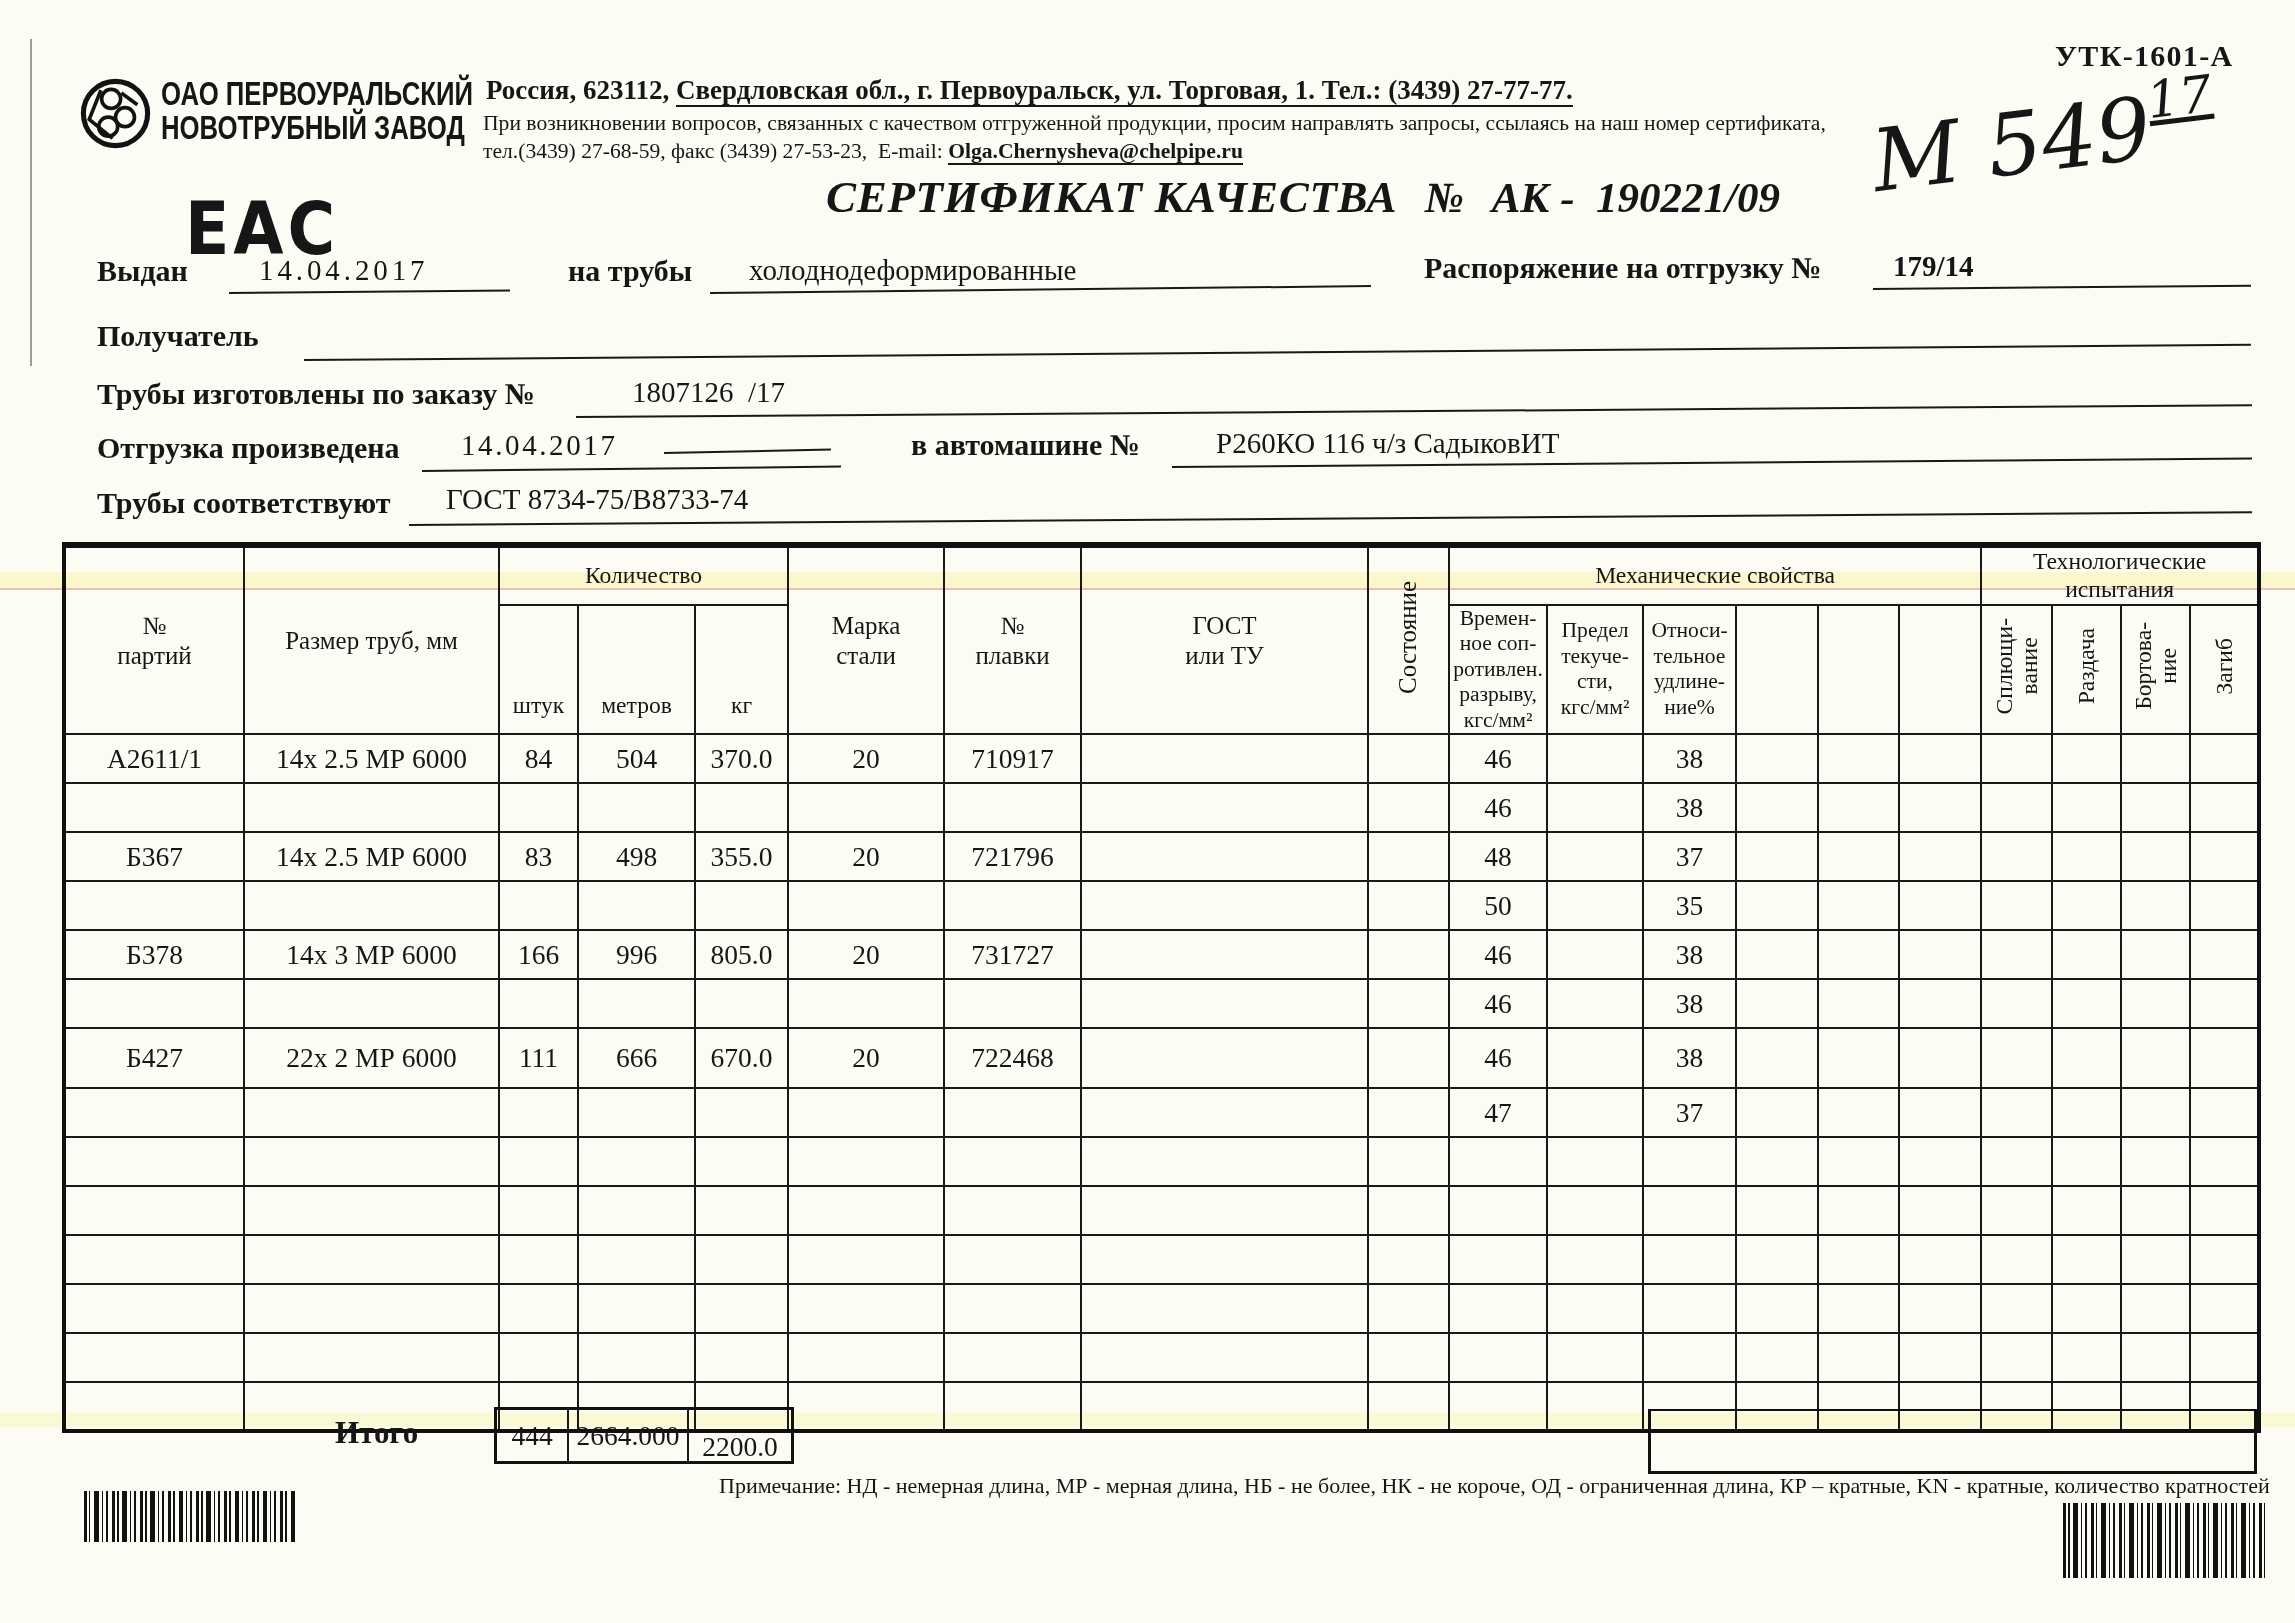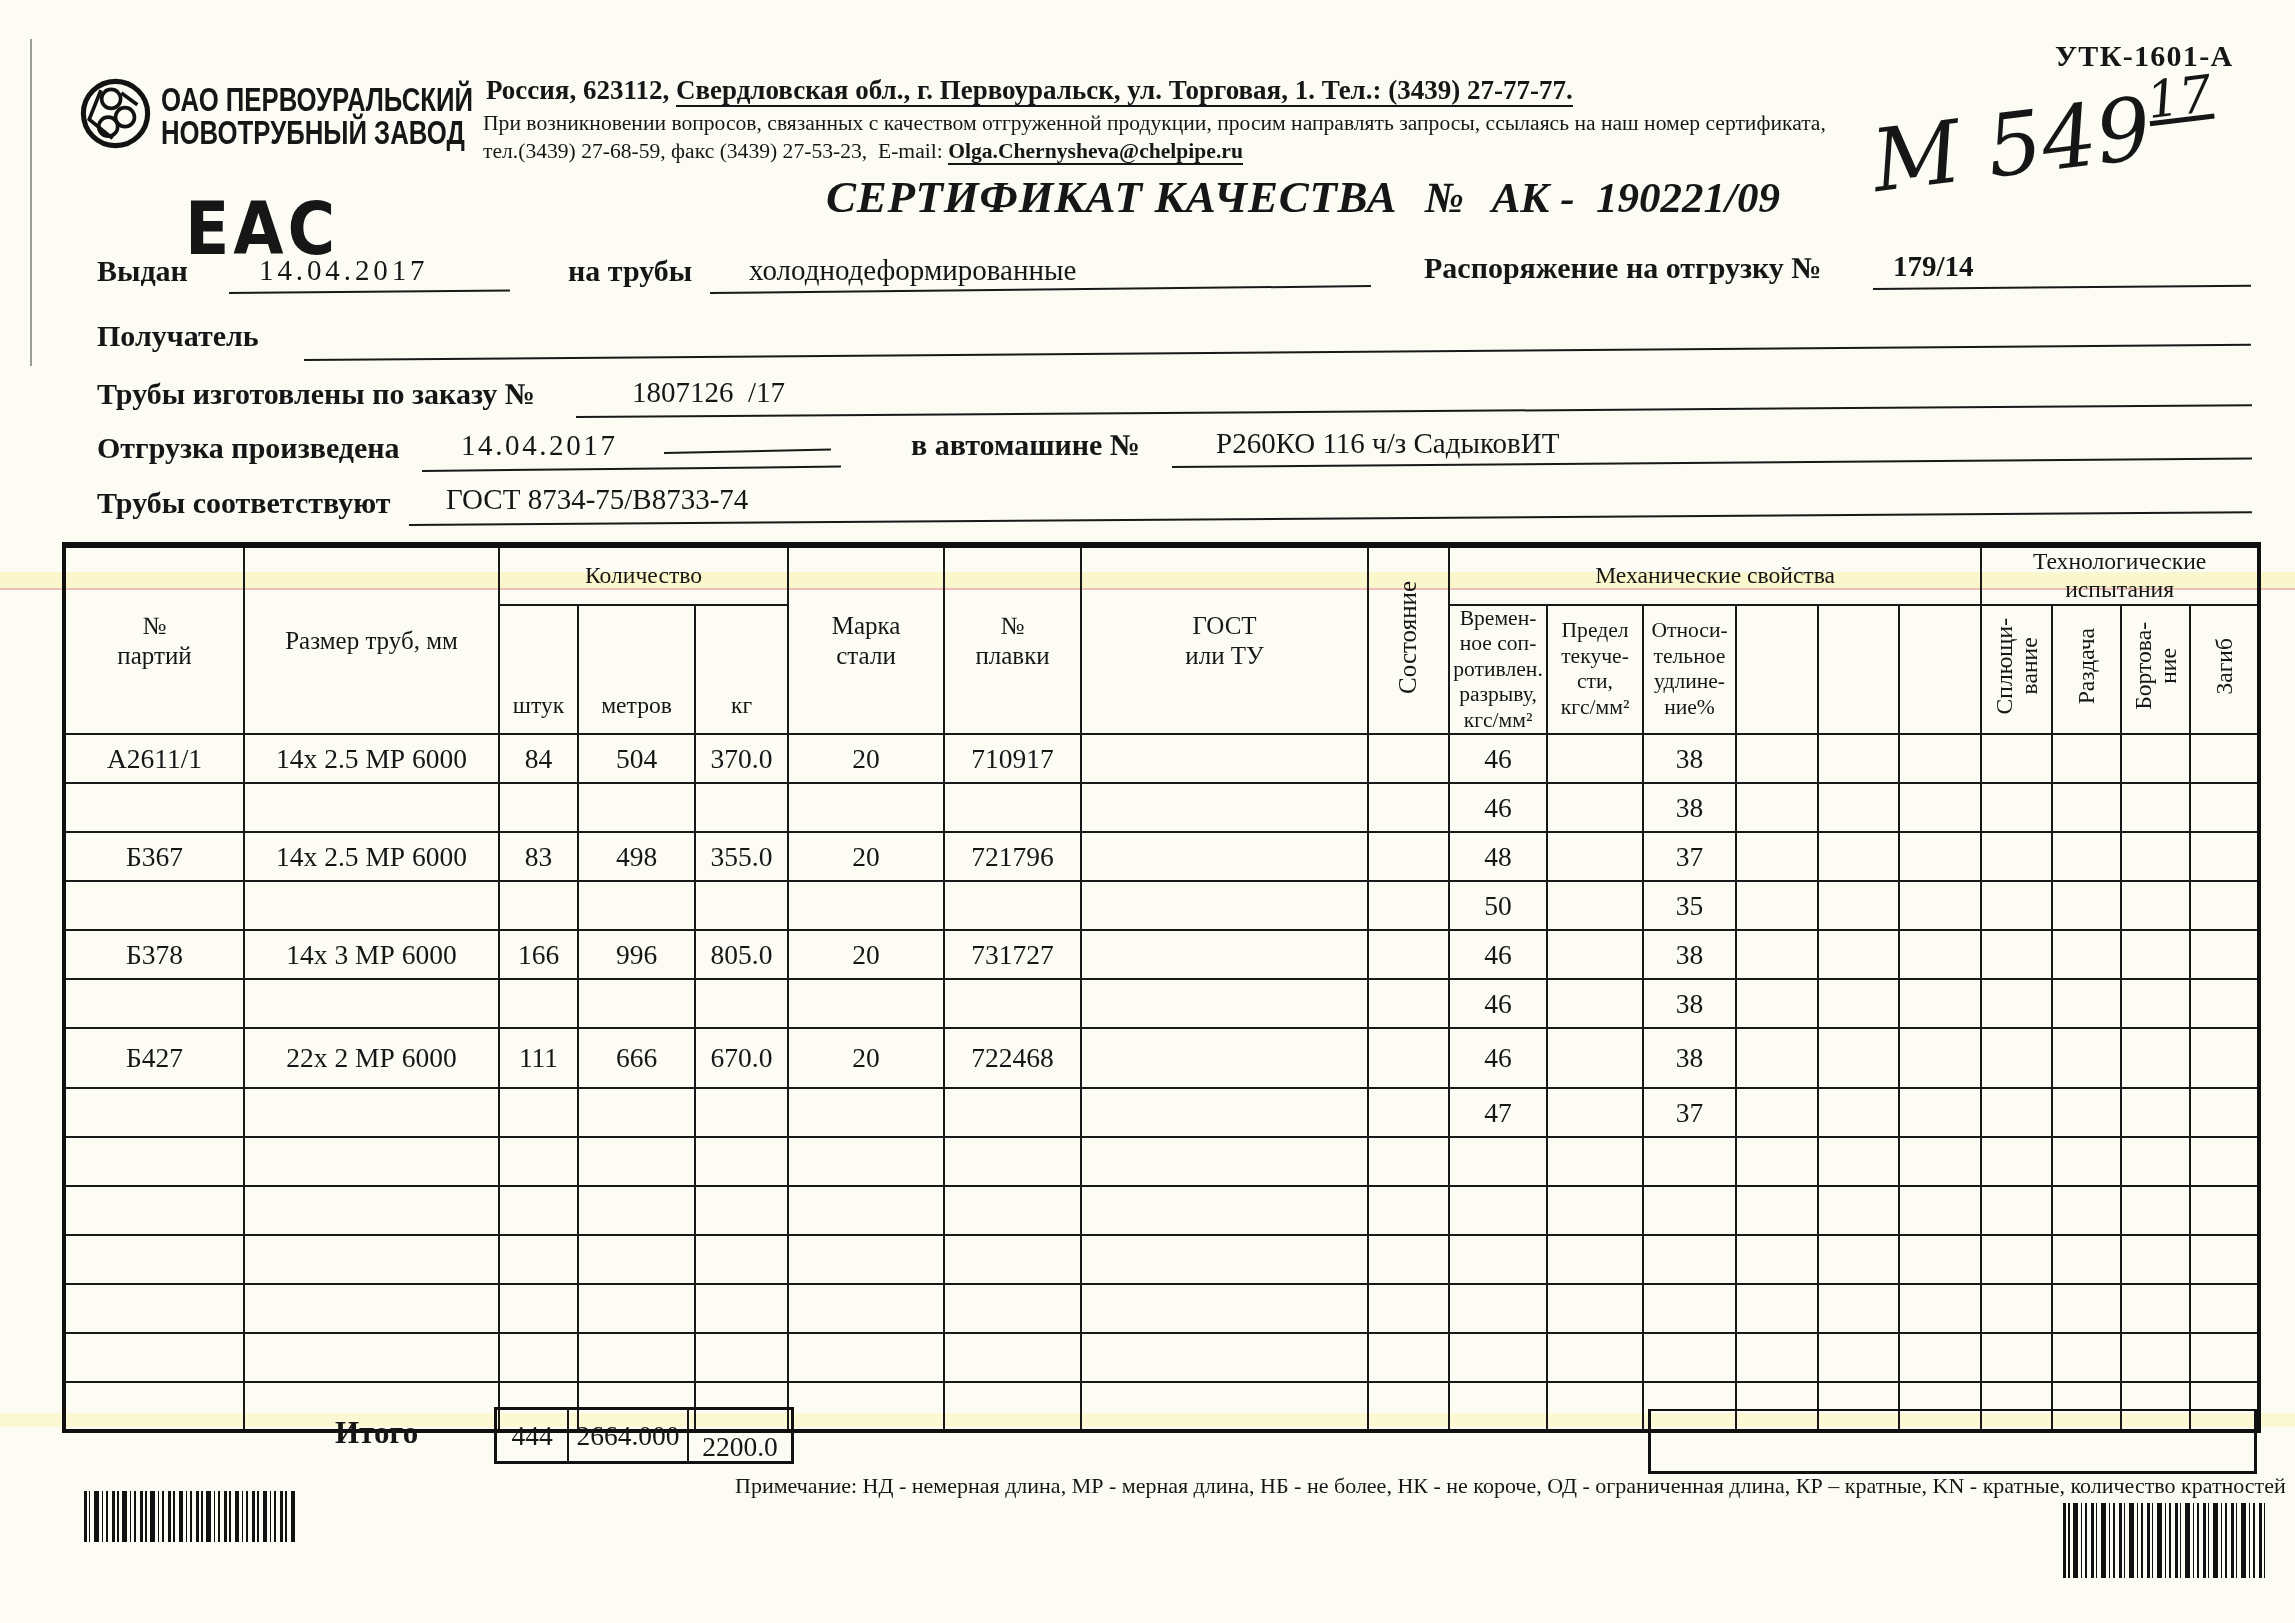--- a/index.html
+++ b/index.html
@@ -9,21 +9,21 @@
   
   .band-y1{left:0;top:572px;width:2295px;height:18.3px;background:rgba(249,243,140,.38);}
   .band-pink{left:0;top:588px;width:2295px;height:2px;background:rgba(226,146,168,.55);}
   .band-y2{left:0;top:1413px;width:2295px;height:14.4px;background:rgba(249,243,140,.30);}
   .edge-line{left:30px;top:39px;width:2px;height:327px;background:rgba(40,40,40,.45);}
   
   .form-code{left:2055px;top:39px;font-size:30px;font-weight:bold;letter-spacing:1.3px;}
   .handwriting{left:1879px;top:105px;font-size:86px;font-style:italic;font-family:"DejaVu Serif",serif;
                transform:rotate(-7deg);transform-origin:left bottom;white-space:pre;}
   .handwriting .sup{font-size:51px;vertical-align:39px;text-decoration:underline;}
-  .logo-block{left:79px;top:77px;display:flex;align-items:flex-end;gap:9.2px;}
+  .logo-block{left:79px;top:77px;display:flex;align-items:flex-start;gap:9.2px;}
   .logo-circle{width:73px;height:73px;flex:0 0 auto;}
   .org-name{font-family:"Liberation Sans","DejaVu Sans",sans-serif;font-weight:bold;font-size:33px;
             line-height:1.02;transform:scaleX(.78);transform-origin:left top;white-space:pre-line;letter-spacing:0;}
   .eac{left:185px;top:187px;font-family:"DejaVu Sans","Liberation Sans",sans-serif;font-weight:bold;
        font-size:65px;letter-spacing:3.9px;transform:scaleY(1.12);transform-origin:left top;}
   .addr1{left:486px;top:75px;font-size:27px;font-weight:bold;white-space:pre;}
   .addr1 .ul{border-bottom:2px solid #161616;}
   .addr2{left:483px;top:111px;font-size:21.6px;white-space:pre;}
   .addr3{left:483px;top:139px;font-size:21.6px;white-space:pre;}
   .addr3 .email{font-weight:bold;border-bottom:2px solid #161616;}
@@ -45,21 +45,21 @@
   .rot{writing-mode:vertical-rl;transform:rotate(180deg);display:inline-block;line-height:1.05;white-space:pre-line;font-size:23.6px;}
   .qty-sub{vertical-align:bottom;padding-bottom:13px;}
   
   .total-label{left:335px;top:1415px;font-size:31px;font-weight:bold;}
   .total-box{left:494px;top:1407px;width:294px;height:51px;border:3.3px solid #111;display:flex;background:transparent;}
   .tc{display:flex;align-items:center;justify-content:center;font-size:27.5px;}
   .tc1{width:70px;}
   .tc2{width:118px;border-left:2px solid #191919;border-right:2px solid #191919;}
   .tc3{flex:1;margin-top:22px;}
   .right-box{left:1648px;top:1409px;width:603px;height:60px;border:3.9px solid #111;border-top-width:2.6px;}
-  .footnote{left:719px;top:1473px;font-size:22px;white-space:nowrap;margin-left:16px;}
+  .footnote{left:719px;top:1473px;font-size:22px;white-space:nowrap;}
   .barcode{background:repeating-linear-gradient(90deg,#121212 0 2.6px,transparent 2.6px 5.2px,#121212 5.2px 6.5px,transparent 6.5px 10.5px,#121212 10.5px 15px,transparent 15px 17.7px,#121212 17.7px 19px,transparent 19px 22px,#121212 22px 24px,transparent 24px 28px);}
   .bc-left{left:84px;top:1491px;width:211px;height:51px;}
   .bc-right{left:2063px;top:1503px;width:203px;height:75px;}
 </style>
 </head>
 <body>
 
 <div class="page">
 
   <div class="abs band-y1"></div>

